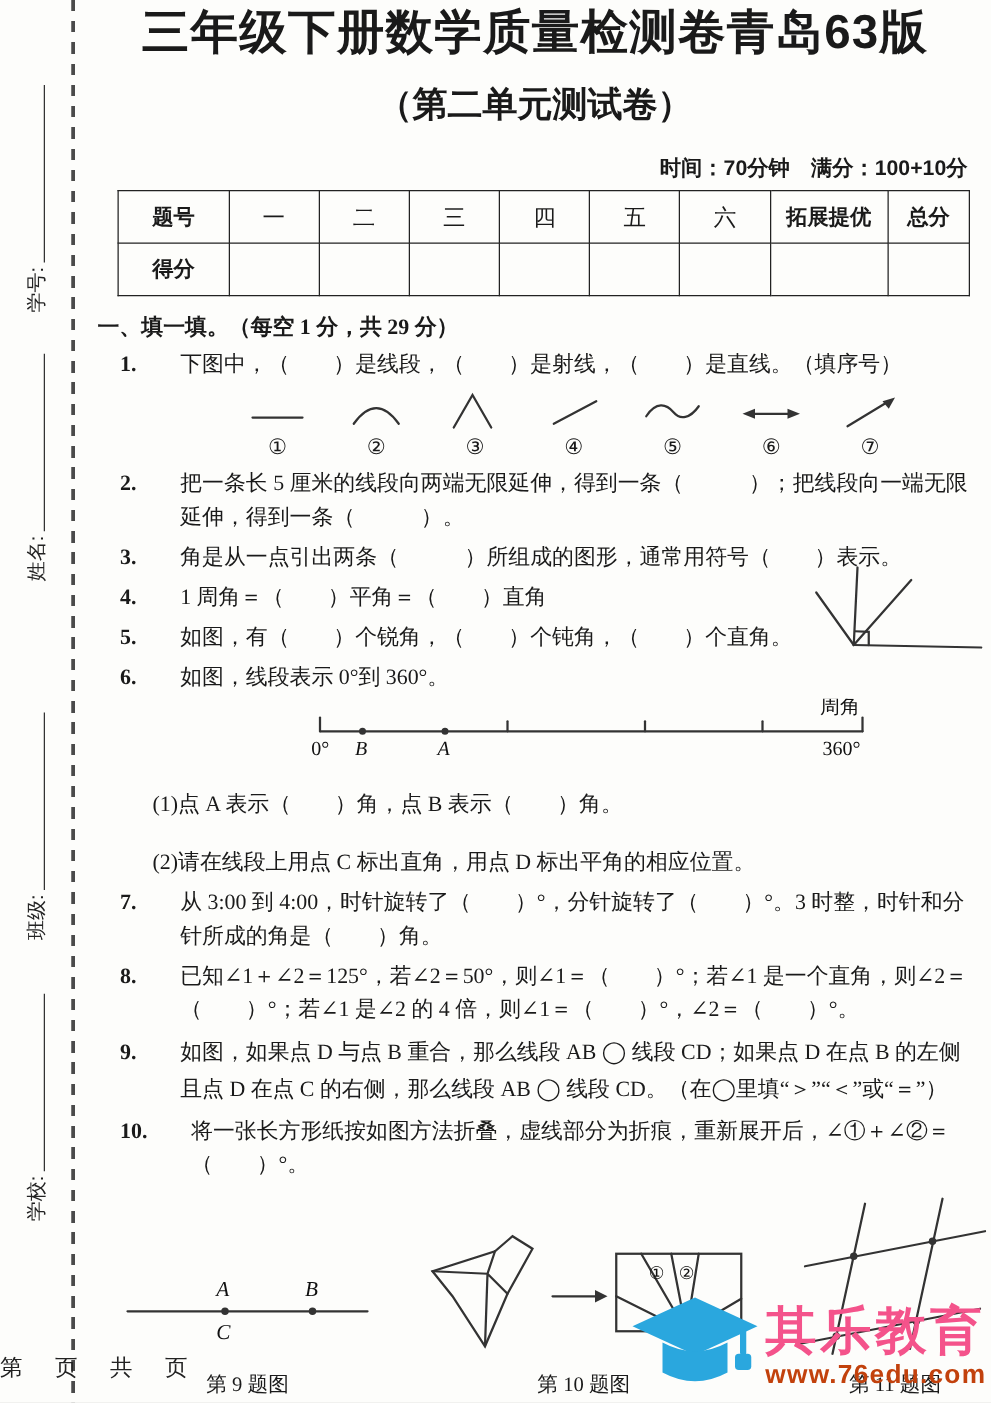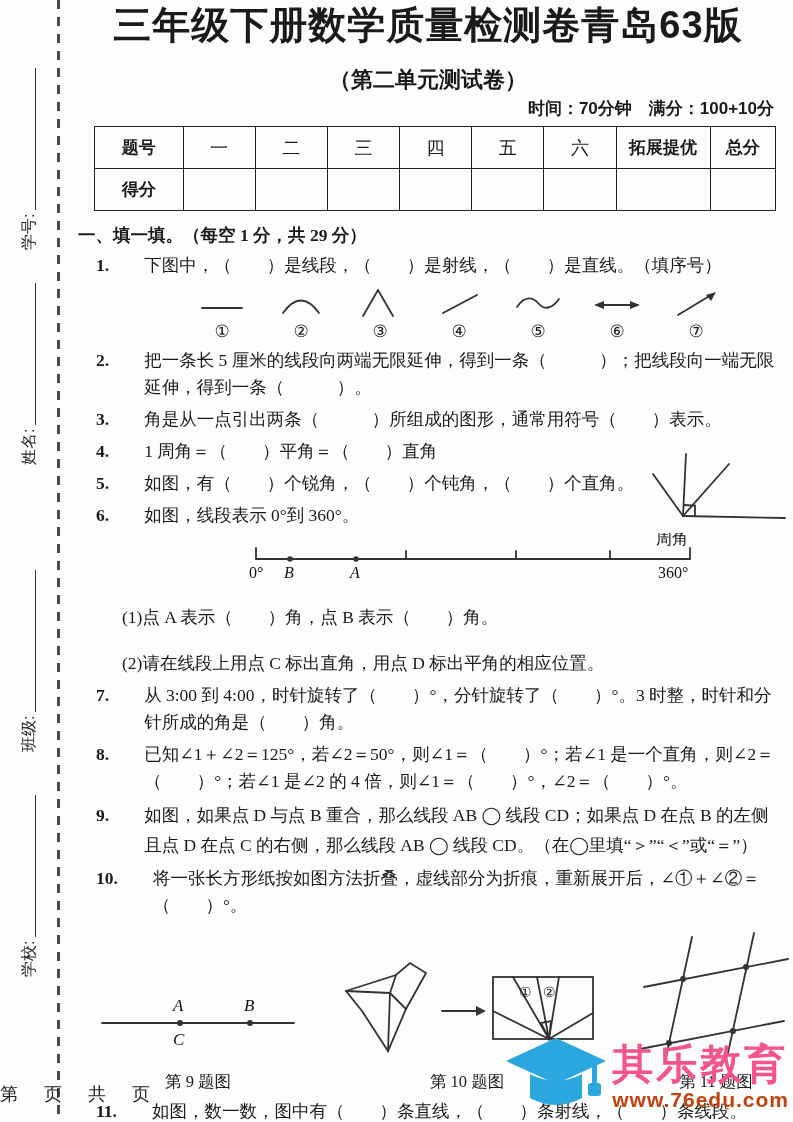--- a/index.html
+++ b/index.html
@@ -21,25 +21,25 @@
   }
   .side-item .lbl{white-space:nowrap;font-family:"Liberation Sans",sans-serif;}
   .side-item .blank{flex:1;border-bottom:1.6px solid #333;height:12px;margin-left:4px;}
   
   .main{position:absolute;left:78px;top:0;width:700px;}
   .title{
     text-align:center;font-size:38px;font-weight:bold;
     font-family:"Liberation Sans","DejaVu Sans",sans-serif;letter-spacing:1px;
   }
   .subtitle{
-    margin-top:14px;text-align:center;font-size:22px;font-weight:bold;
+    margin-top:14px;text-align:center;font-size:28px;font-weight:bold;
     font-family:"Liberation Sans","DejaVu Sans",sans-serif;
   }
   .meta{
-    margin-top:2px;margin-bottom:6px;text-align:right;font-size:17px;font-weight:bold;
+    margin-top:20px;margin-bottom:6px;text-align:right;font-size:17px;font-weight:bold;
     font-family:"Liberation Sans","DejaVu Sans",sans-serif;padding-right:4px;
   }
   table.score{
     width:682px;margin-left:16px;border-collapse:collapse;table-layout:fixed;
     font-size:18px;
   }
   table.score td{
     border:1.6px solid #222;height:39px;text-align:center;vertical-align:middle;
   }
   td.hd{font-weight:bold;font-family:Liberation Serif, serif;font-size:17px;}

